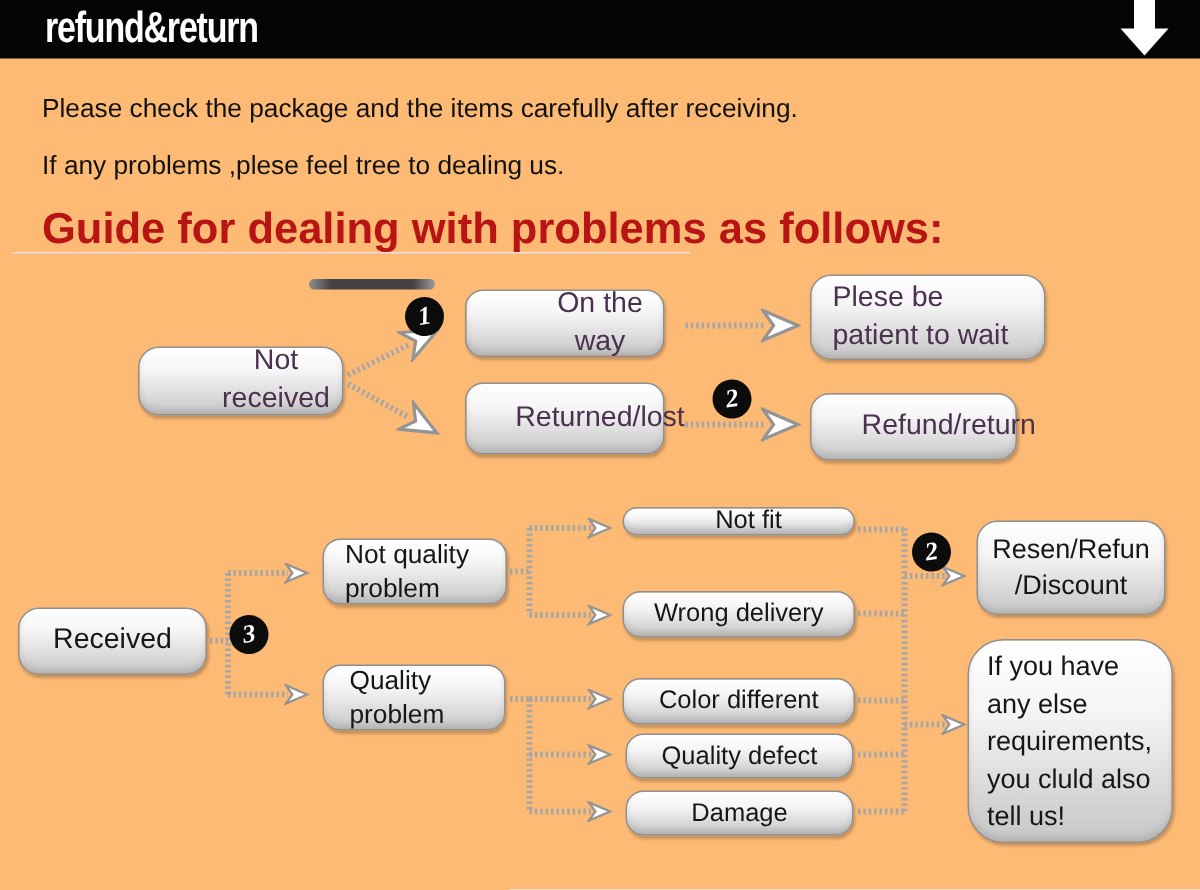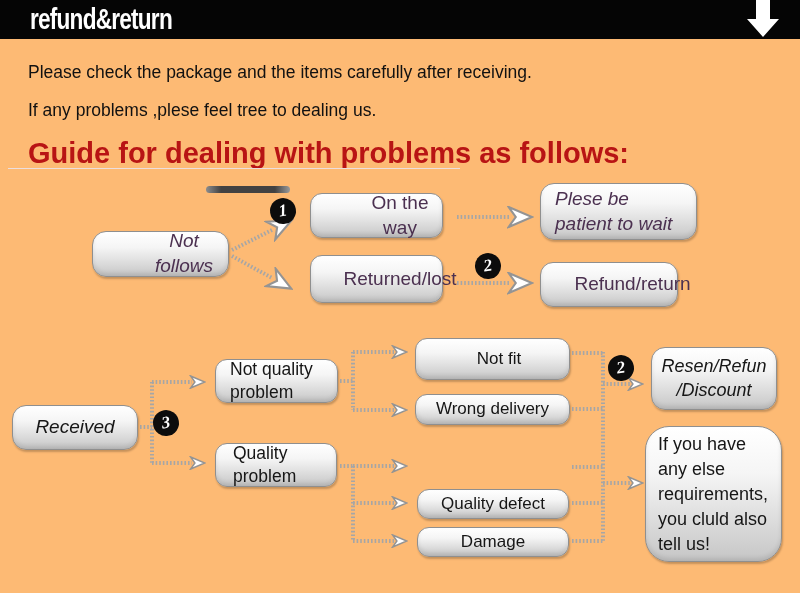--- a/index.html
+++ b/index.html
@@ -33,21 +33,21 @@
     background:linear-gradient(180deg,#ffffff 0%,#f5f5f5 35%,#e2e2e2 62%,#c6c6c6 100%);
     border:1.6px solid #8f8f8f;border-radius:12px;
     box-shadow:inset 0 -3px 4px rgba(0,0,0,0.10), 1px 2px 2px rgba(0,0,0,0.22);
     display:flex;align-items:center;justify-content:center;
     font-size:17px;color:#161616;text-align:center;white-space:pre-line;line-height:1.3;
   }
   .purple{color:#4b3050;padding-left:47px;}
   .al-left{justify-content:flex-start;text-align:left;}
   .fs19{font-size:19px;}
   .fs18{font-size:18px;}
-  .r14{border-radius:14px;font-style:italic;}
+  .r14{border-radius:14px;}
   .r22{border-radius:24px;}
   
   .badge{
     position:absolute;z-index:3;width:26px;height:26px;border-radius:50%;background:#0c0c0c;
     color:#ffffff;display:flex;align-items:center;justify-content:center;
     font-family:"Liberation Serif", serif;font-weight:700;font-style:italic;font-size:17px;
     transform:rotate(-9deg);
   }
 </style>
 </head>
@@ -102,34 +102,35 @@
     <path class="conn" d="M572,353 L603,353"></path>
     <path class="conn" d="M572,409 L603,409"></path>
     <path class="conn" d="M572,467 L603,467"></path>
     <path class="conn" d="M572,503 L603,503"></path>
     <path class="conn" d="M572,541 L603,541"></path>
     <path class="conn" d="M603,352 L603,541"></path>
     <path class="conn" d="M603,384 L630,384" marker-end="url(#arw)"></path>
     <path class="conn" d="M603,483 L630,483" marker-end="url(#arw)"></path>
   </svg>
 
-  <div class="node purple fs19 r14" style="left:92px;top:231px;width:137px;height:46px;">Not follows</div>
+  <div class="node purple fs19 r14" style="left:92px;top:231px;width:137px;height:46px;">Not received</div>
   <div class="node purple fs19" style="left:310px;top:193px;width:133px;height:45px;">On the way</div>
   <div class="node purple fs19" style="left:310px;top:255px;width:133px;height:48px;">Returned/lost</div>
   <div class="node purple fs19 al-left r14" style="left:540px;top:183px;width:157px;height:57px;padding-left:14px;">Plese be
 patient to wait</div>
   <div class="node purple fs19" style="left:540px;top:262px;width:138px;height:45px;border-radius:13px;">Refund/return</div>
 
   <div class="node fs19 r14" style="left:12px;top:405px;width:126px;height:45px;">Received</div>
   <div class="node al-left" style="left:215px;top:359px;width:123px;height:44px;padding-left:14px;font-size:17.5px;">Not quality
 problem</div>
   <div class="node al-left" style="left:215px;top:443px;width:122px;height:44px;padding-left:17px;font-size:17.5px;">Quality
 problem</div>
-  <div class="node" style="left:415px;top:338px;width:155px;height:42px;padding-left:13px;">Not fit</div>
+  <div class="node" style="left:415px;top:338px;width:155px;height:19px;padding-left:13px;">Not fit</div>
   <div class="node" style="left:415px;top:394px;width:155px;height:31px;">Wrong delivery</div>
+  <div class="node" style="left:415px;top:452px;width:155px;height:31px;">Color different</div>
   <div class="node" style="left:417px;top:489px;width:152px;height:30px;">Quality defect</div>
   <div class="node" style="left:417px;top:527px;width:152px;height:30px;">Damage</div>
   <div class="node fs18 r14" style="left:651px;top:347px;width:126px;height:63px;">Resen/Refun
 /Discount</div>
   <div class="node fs18 al-left r22" style="left:645px;top:426px;width:137px;height:136px;padding-left:12px;line-height:25px;">If you have
 any else
 requirements,
 you cluld also
 tell us!</div>
 

